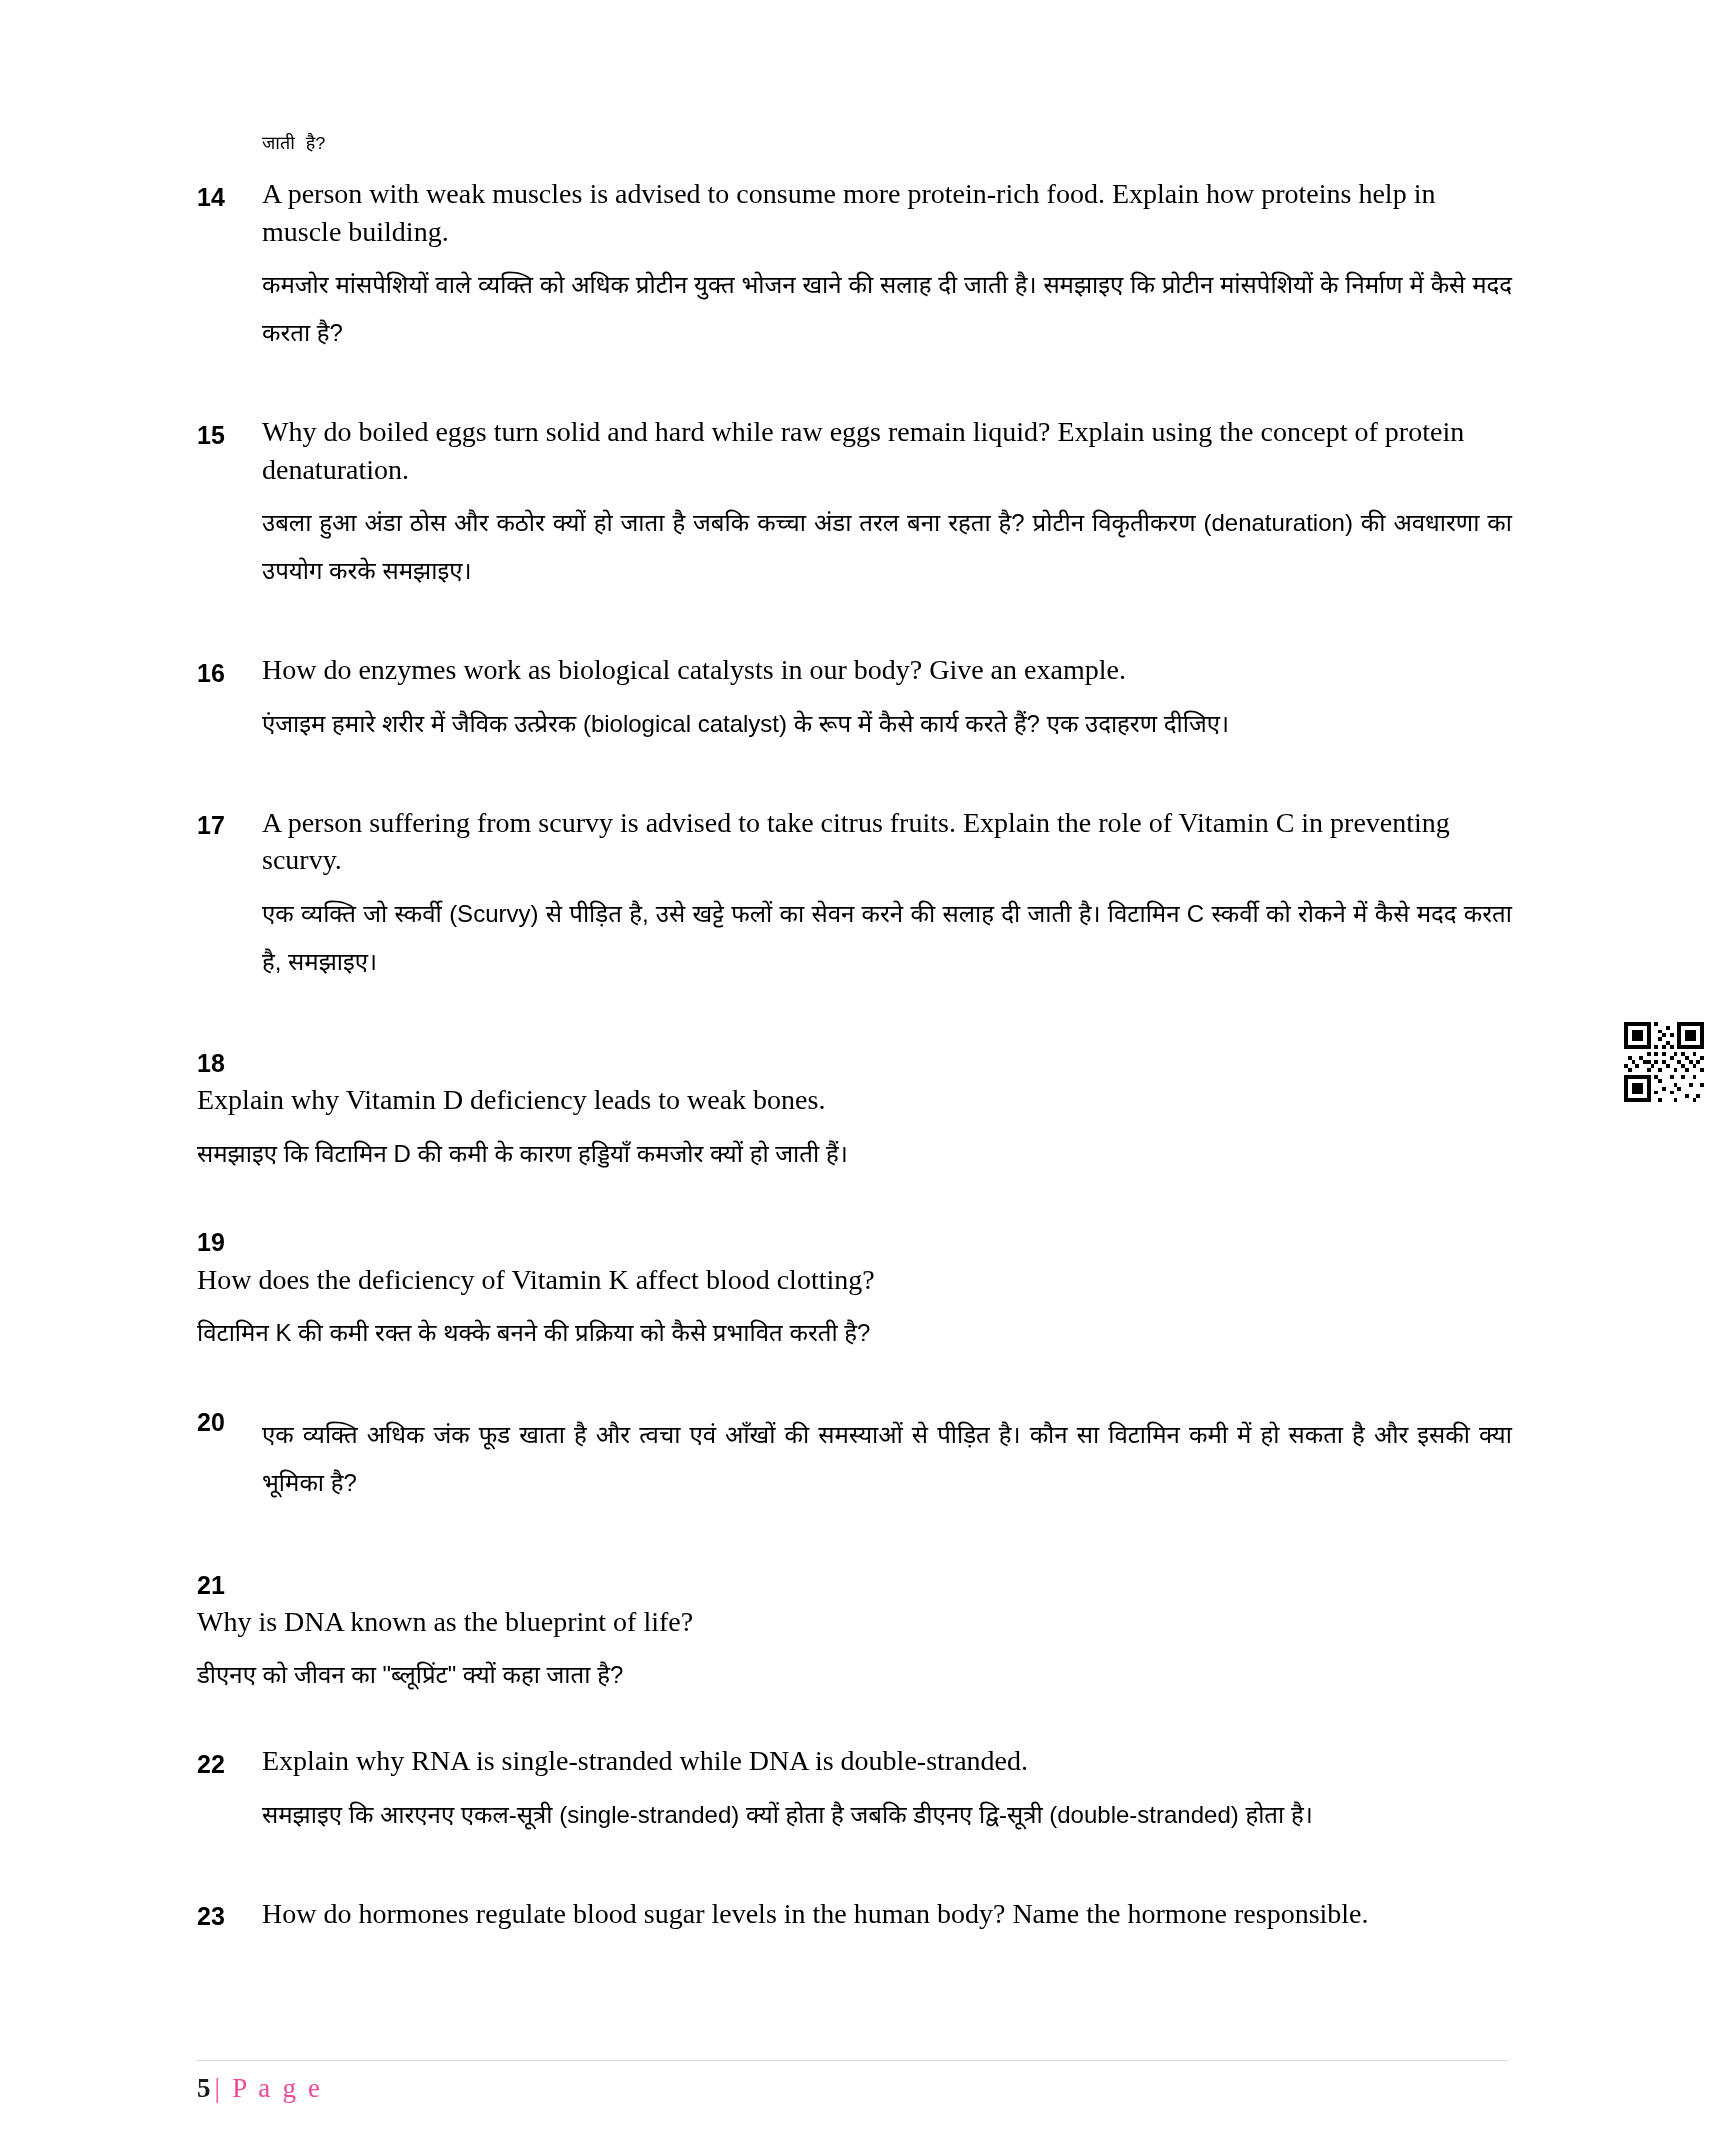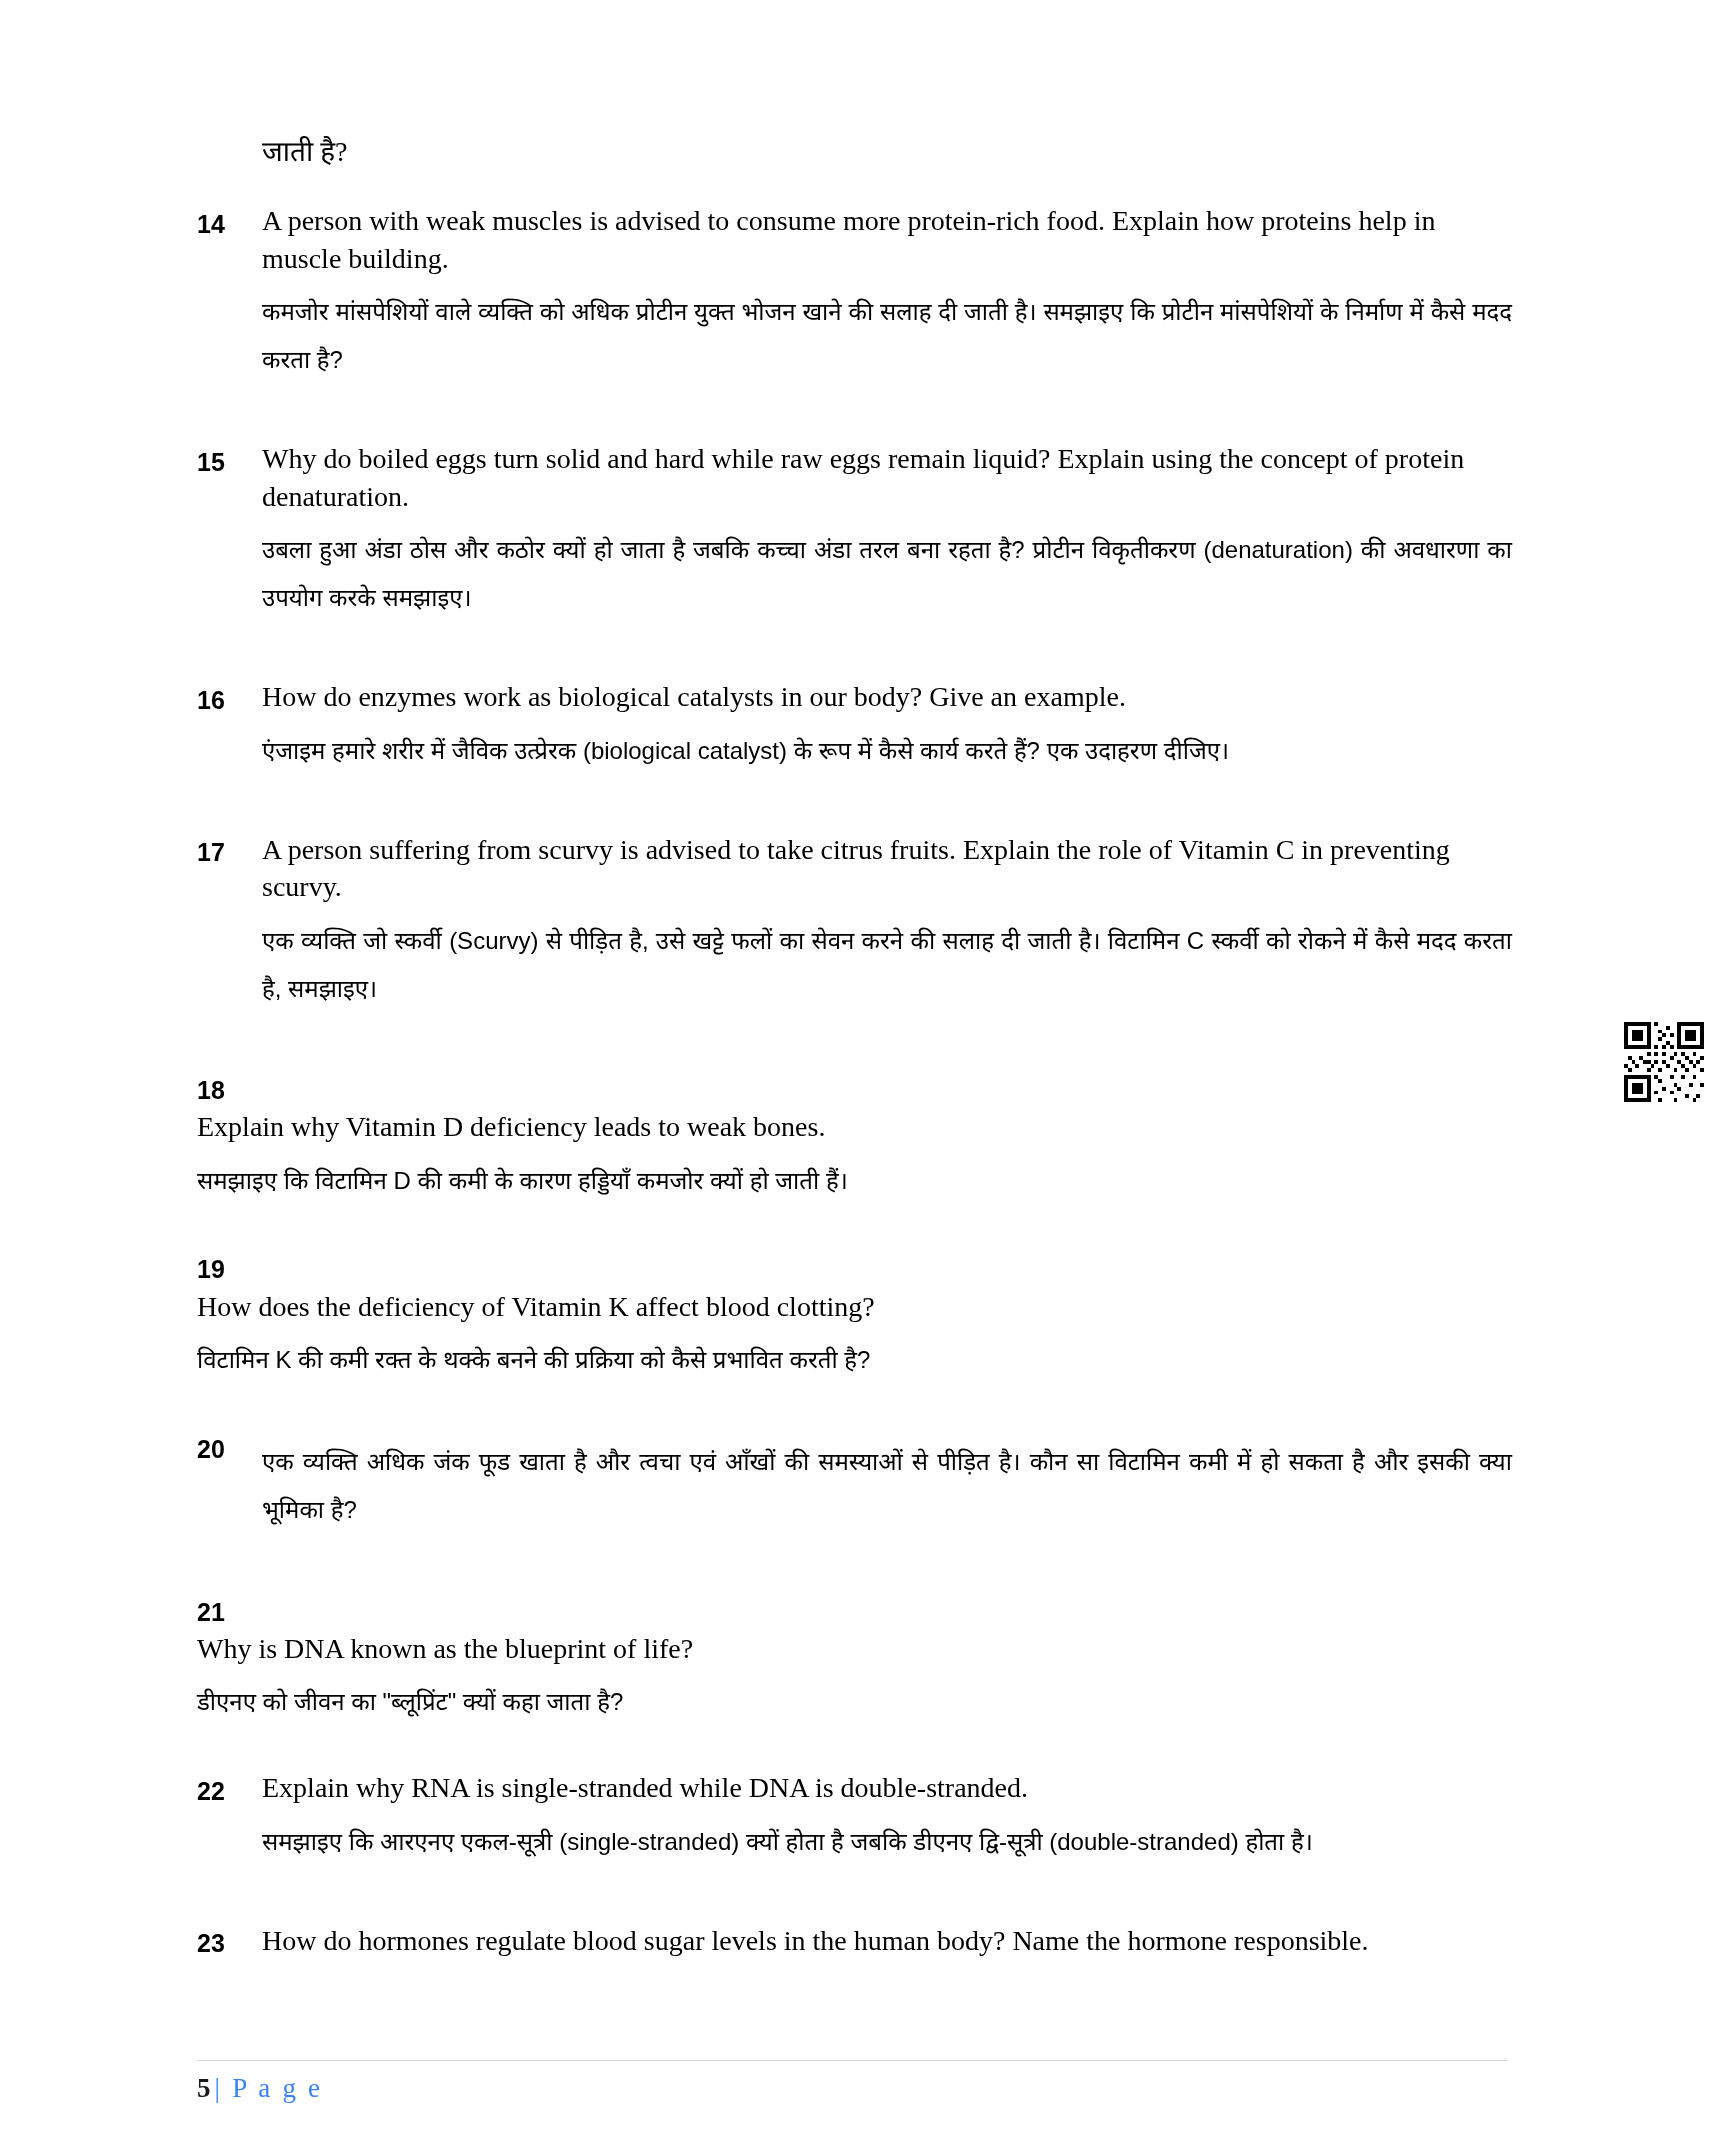--- a/index.html
+++ b/index.html
@@ -6,23 +6,23 @@
   html,body { background:#ffffff; }
   body {
     width:1732px; height:2140px; position:relative;
     font-family:"Liberation Serif", serif; color:#000;
     overflow:hidden;
   }
   .content {
     position:absolute; left:197px; top:132px; width:1315px;
   }
   .continuation {
-    font-family:Liberation Serif, serif;
-    font-size:28px; line-height:1.4;
-    padding-left:65px; margin-bottom:31px;
+    font-family:Liberation Mono, monospace;
+    font-size:18px; line-height:1.4;
+    padding-left:65px; margin-bottom:18px;
   }
   .question { display:flex; margin-bottom:56px; }
   .question.tight { margin-bottom:43px;flex-direction:column; }
   .qnum {
     flex:none; width:65px;
     font-family:"Liberation Sans", sans-serif;
     font-size:25px; line-height:1.45; padding-top:3.4px;font-weight:bold;
   }
   .qbody { flex:1; min-width:0; }
   .english { font-size:28px; line-height:1.34; }
@@ -37,21 +37,21 @@
   }
   .footer-line {
     position:absolute; left:197px; top:2060px; width:1311px;
     border-top:1.4px solid #d9d9d9;
   }
   .footer-text {
     position:absolute; left:197px; top:2073px;
     font-size:27px;
   }
   .pnum { font-weight:bold; color:#1a1a1a; }
-  .plabel { color:#3b82f6; letter-spacing:2.7px; margin-left:4.1px; }
+  .plabel { color:#ec4899; letter-spacing:2.7px; margin-left:4.1px; }
 </style>
 </head>
 <body>
 
 <div class="content">
 
   <p class="continuation">जाती है?</p>
 
   <div class="question">
     <div class="qnum">14</div>

